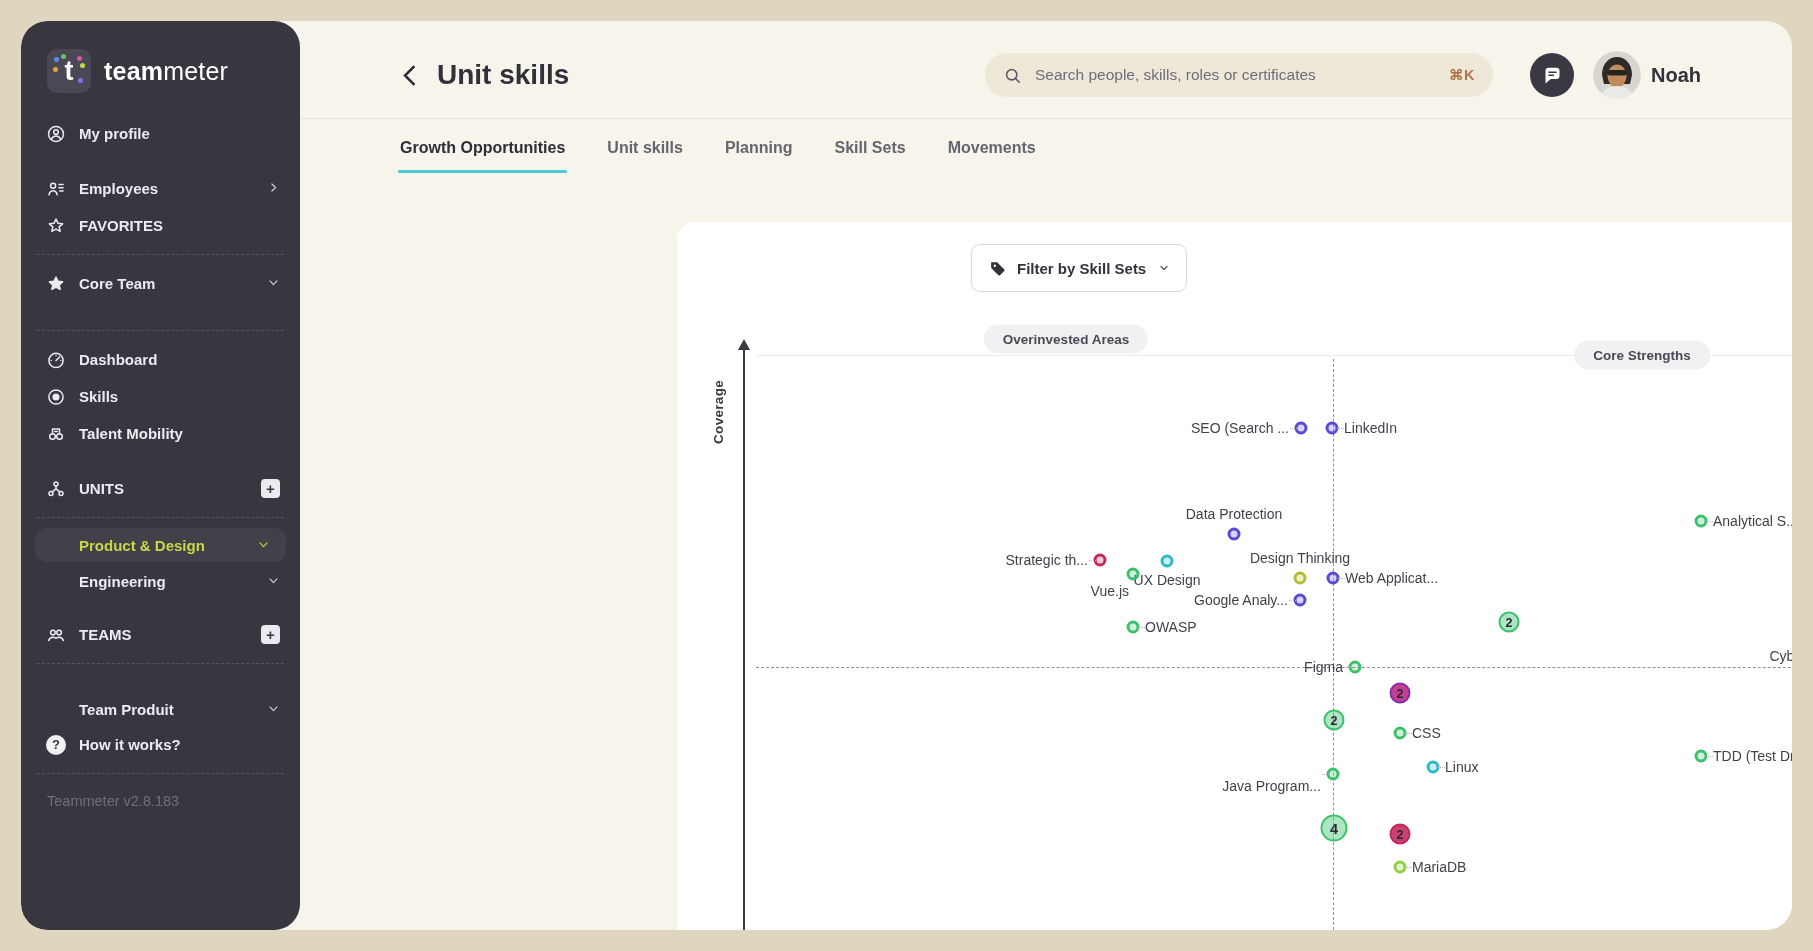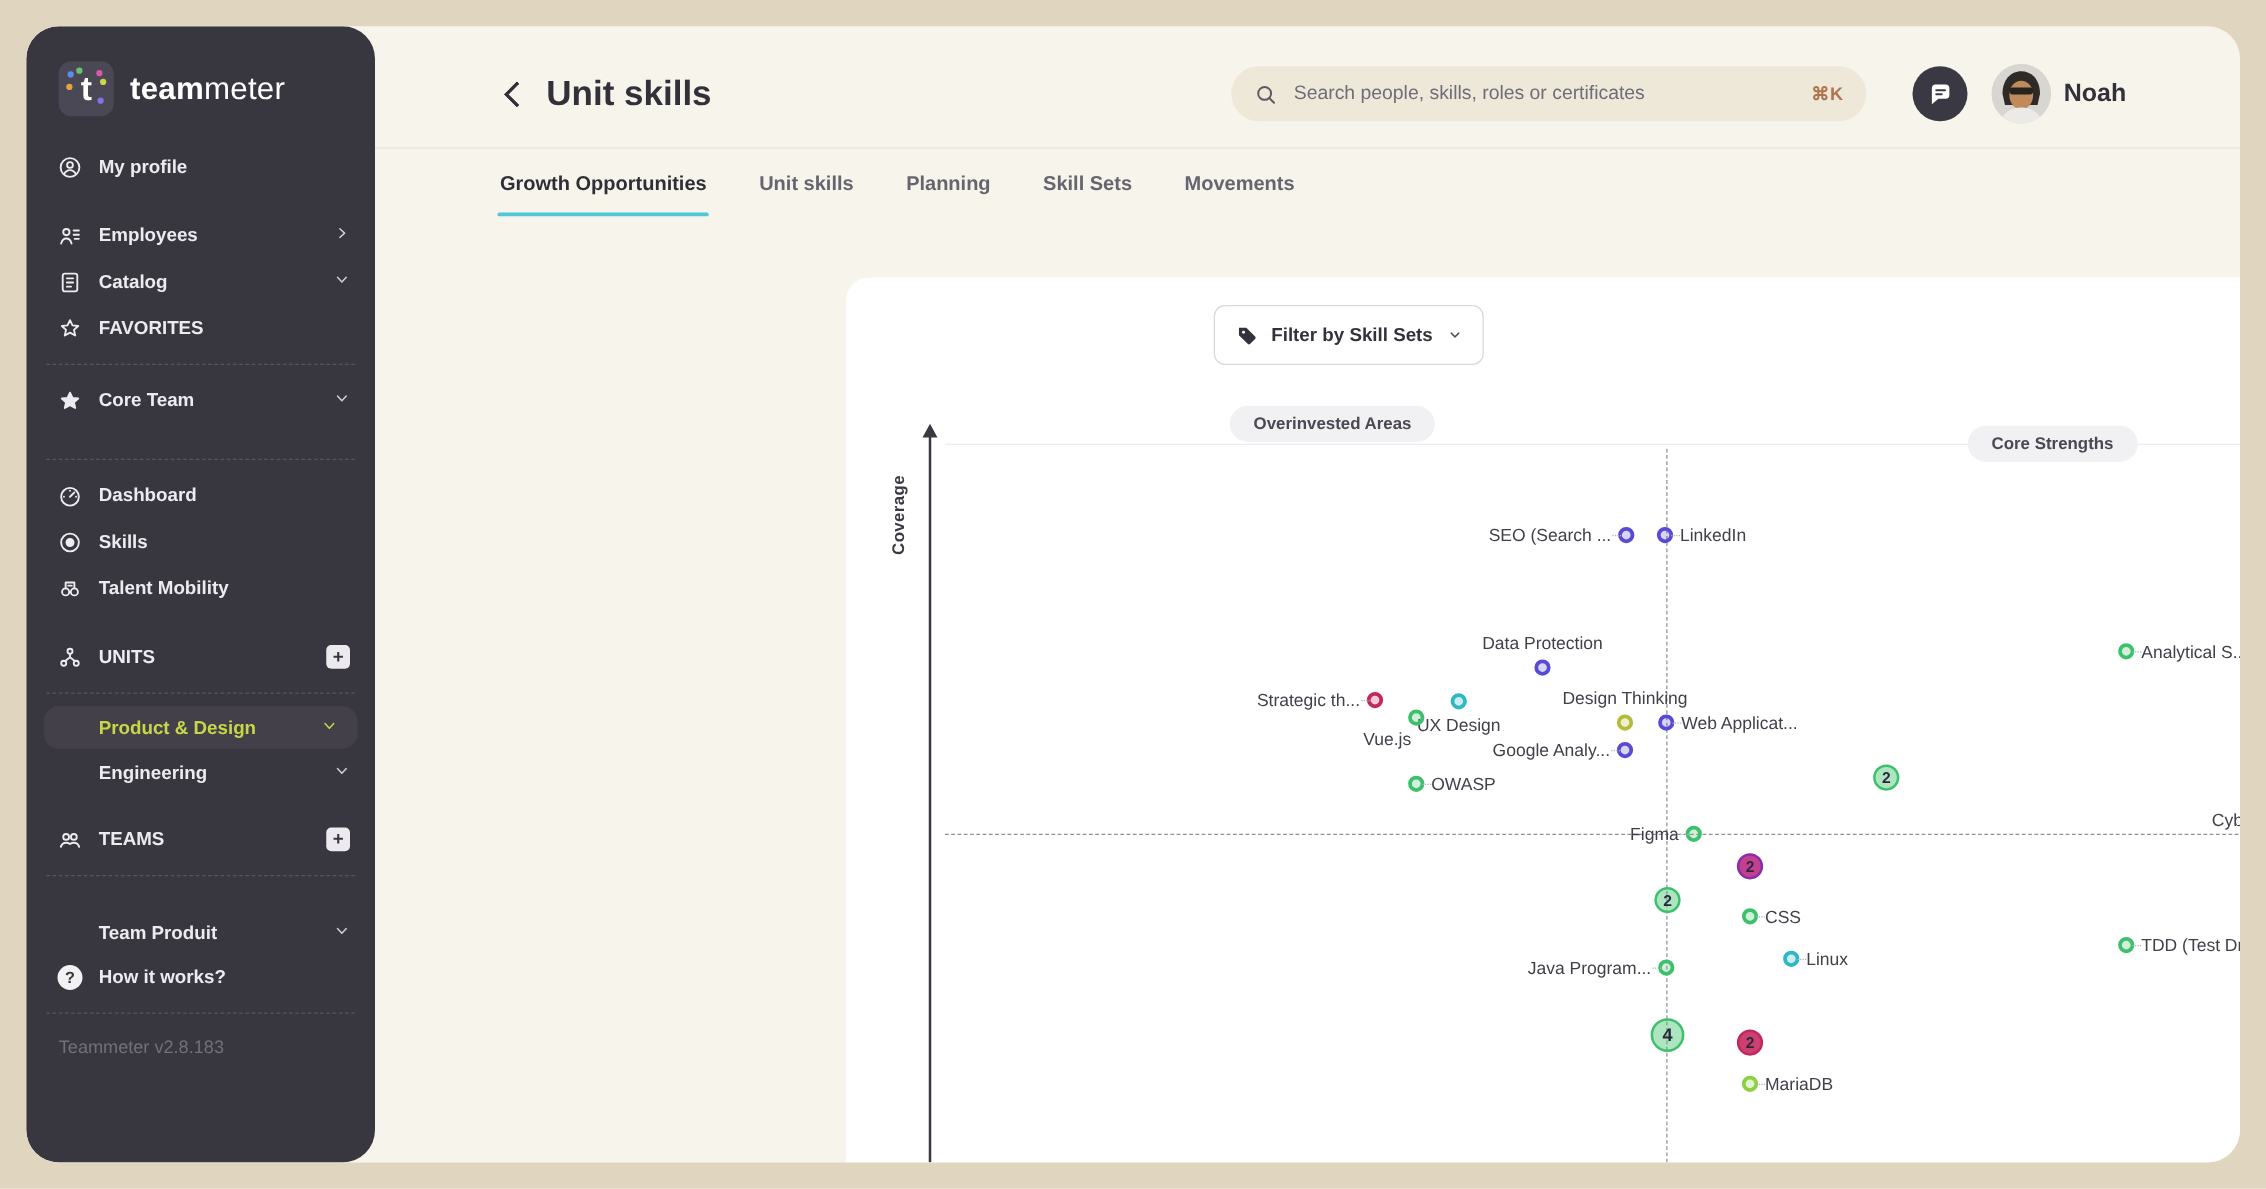--- a/index.html
+++ b/index.html
@@ -161,32 +161,20 @@
           <span class="ic">
             <svg viewBox="0 0 24 24">
               <circle cx="8.5" cy="8" r="3"></circle>
               <path d="M3.5 19c.8-3.2 2.8-4.8 5-4.8s4.2 1.6 5 4.8"></path>
               <path d="M15.5 6.5h5M15.5 10.5h5M16.5 14.5h4"></path>
             </svg>
           </span>
           <span class="lbl">Employees</span>
           <span class="chev"><svg viewBox="0 0 24 24">
               <path d="M9 5.5l7 6.5-7 6.5"></path>
-            </svg></span>
-        </div>
-        <div class="nav-item">
-          <span class="ic">
-            <svg viewBox="0 0 24 24">
-              <rect x="5" y="3.5" width="14" height="17" rx="2"></rect>
-              <path d="M9 8h6M9 12h6M9 16h4"></path>
-            </svg>
-          </span>
-          <span class="lbl">Catalog</span>
-          <span class="chev"><svg viewBox="0 0 24 24">
-              <path d="M5.5 9l6.5 7 6.5-7"></path>
             </svg></span>
         </div>
         <div class="nav-item">
           <span class="ic">
             <svg viewBox="0 0 24 24">
               <path d="M12 3.8l2.4 5 5.5.6-4.1 3.7 1.2 5.4L12 15.7l-5 2.8 1.2-5.4-4.1-3.7 5.5-.6z"></path>
             </svg>
           </span>
           <span class="lbl">FAVORITES</span>
         </div>
@@ -393,21 +381,21 @@
           <div class="pt pt-badge" style="left: 723px; top: 471px; width: 21px; height: 21px; border: 2.5px solid rgb(138, 45, 170); background: rgb(194, 65, 143); font-size: 12.5px;">2</div>
           <div class="pt pt-badge" style="left: 657px; top: 498px; width: 21px; height: 21px; border: 2.5px solid rgb(61, 192, 108); background: rgba(61, 192, 108, 0.42); font-size: 12.5px;">2</div>
           <div class="pt" style="left: 723px; top: 511px; width: 13px; height: 13px; border: 3px solid rgb(61, 192, 108); background: rgba(61, 192, 108, 0.24);"></div>
           <div class="pt-leader" style="left: 728px; top: 511px; width: 7px;"></div>
           <div class="pt-label" style="left: 735px; top: 511px; transform: translateY(-50%);">CSS</div>
           <div class="pt" style="left: 756px; top: 545px; width: 13px; height: 13px; border: 3px solid rgb(44, 184, 196); background: rgba(44, 184, 196, 0.24);"></div>
           <div class="pt-leader" style="left: 761px; top: 545px; width: 7px;"></div>
           <div class="pt-label" style="left: 768px; top: 545px; transform: translateY(-50%);">Linux</div>
           <div class="pt" style="left: 656px; top: 552px; width: 13px; height: 13px; border: 3px solid rgb(61, 192, 108); background: rgba(61, 192, 108, 0.24);"></div>
           <div class="pt-leader" style="left: 645px; top: 552px; width: 7px;"></div>
-          <div class="pt-label" style="left: 644px; top: 552px; transform: translate(-100%, -50%);">Java Program...</div>
+          <div class="pt-label" style="left: 644px; top: 564px; transform: translate(-100%, -50%);">Java Program...</div>
           <div class="pt" style="left: 1024px; top: 534px; width: 13px; height: 13px; border: 3px solid rgb(61, 192, 108); background: rgba(61, 192, 108, 0.24);"></div>
           <div class="pt-leader" style="left: 1029px; top: 534px; width: 7px;"></div>
           <div class="pt-label" style="left: 1036px; top: 534px; transform: translateY(-50%);">TDD (Test Dr...</div>
           <div class="pt pt-badge" style="left: 657px; top: 606px; width: 27px; height: 27px; border: 2.5px solid rgb(61, 192, 108); background: rgba(61, 192, 108, 0.42); font-size: 14.5px;">4</div>
           <div class="pt pt-badge" style="left: 723px; top: 612px; width: 21px; height: 21px; border: 2.5px solid rgb(194, 40, 94); background: rgb(203, 64, 112); font-size: 12.5px;">2</div>
           <div class="pt" style="left: 723px; top: 645px; width: 13px; height: 13px; border: 3px solid rgb(143, 207, 69); background: rgba(143, 207, 69, 0.24);"></div>
           <div class="pt-leader" style="left: 728px; top: 645px; width: 7px;"></div>
           <div class="pt-label" style="left: 735px; top: 645px; transform: translateY(-50%);">MariaDB</div>
         </div>
     </div>

